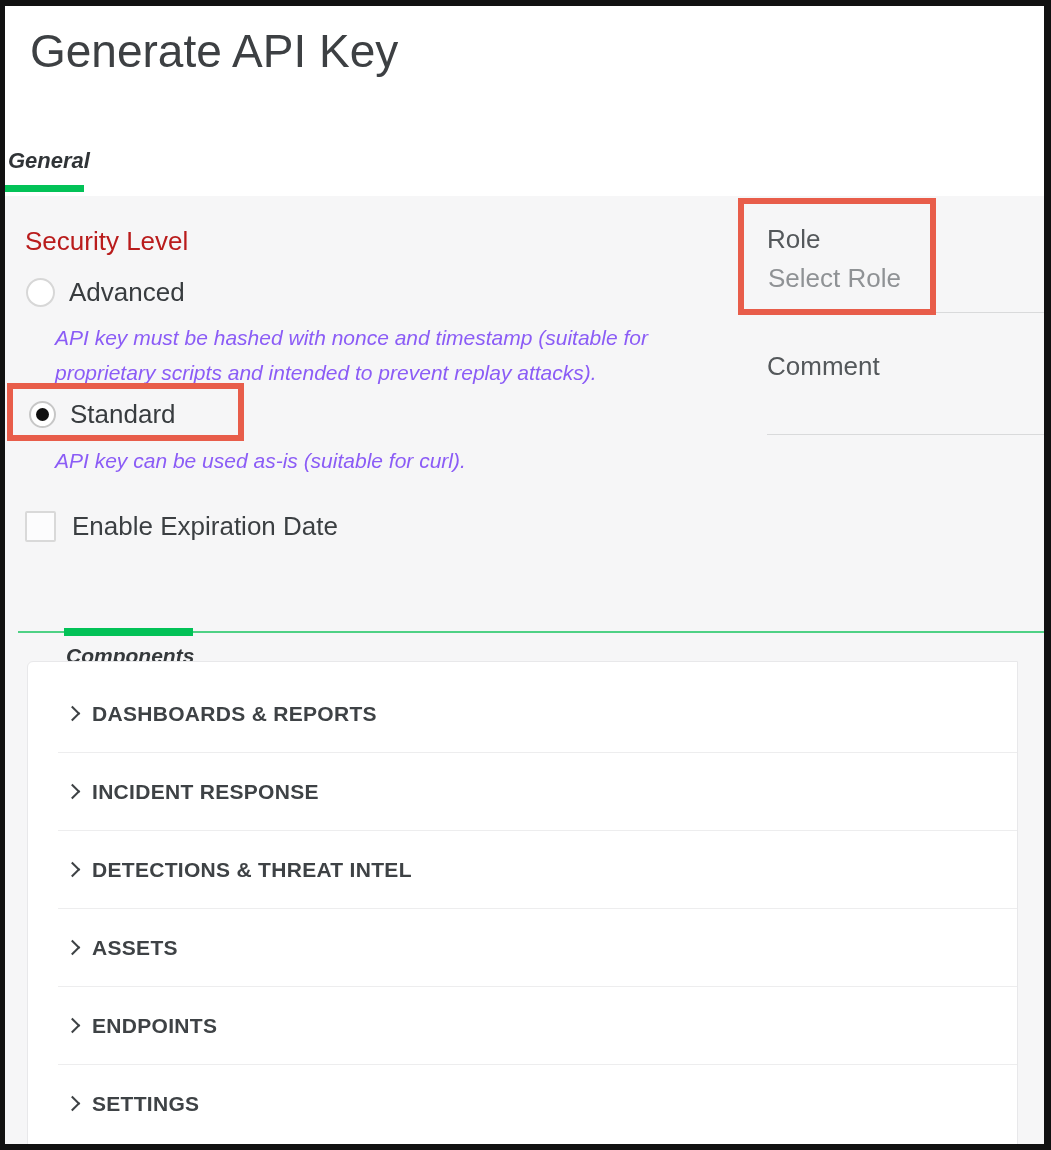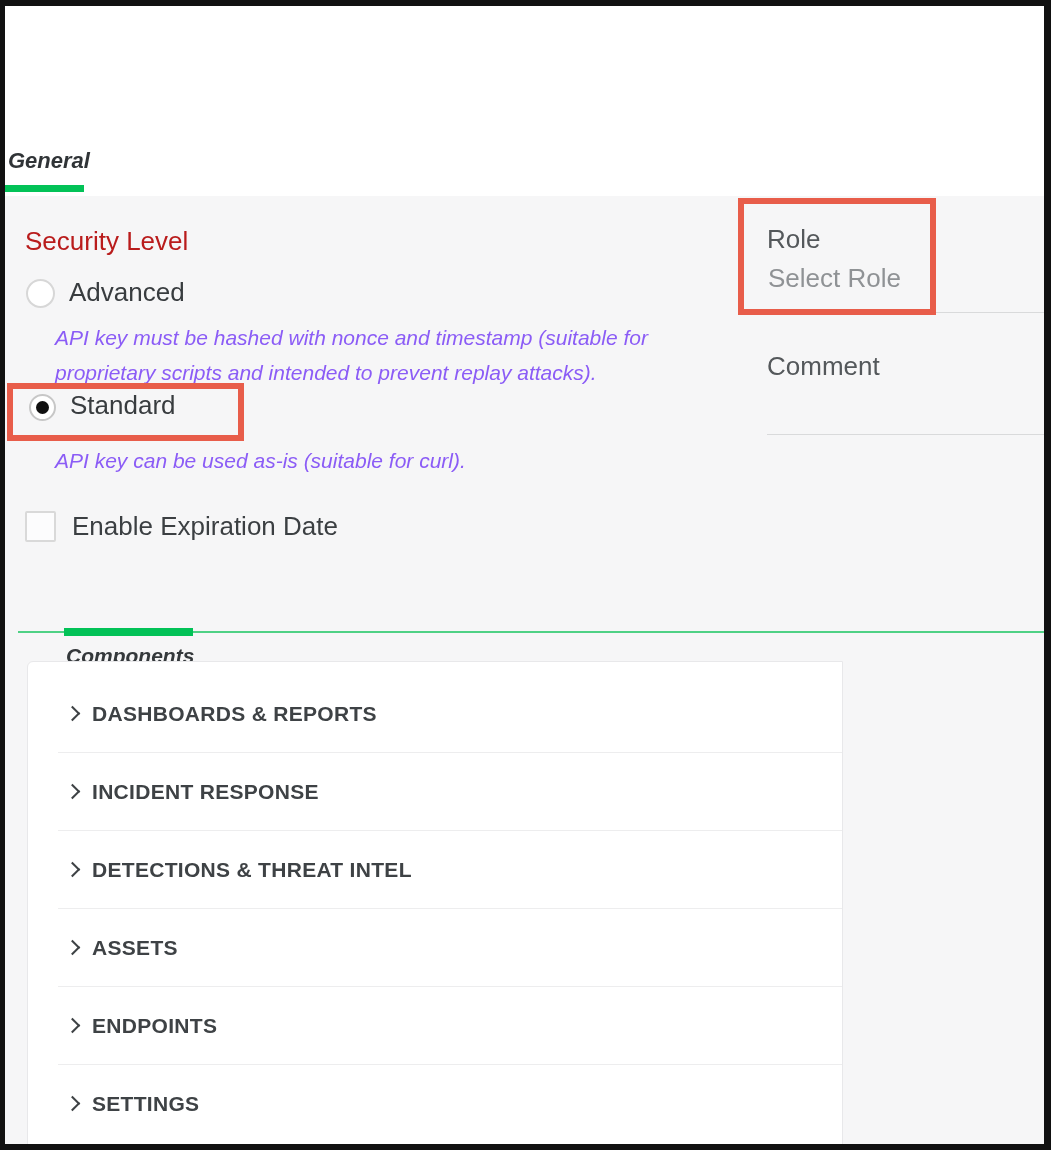--- a/index.html
+++ b/index.html
@@ -44,24 +44,24 @@
     width: 1051px; height: 954px;
     background: #f6f6f7;
   }
 
   
   .section-label {
     position: absolute; left: 25px; top: 226px;
     font-size: 26px; color: #b91c1c;
   }
   .radio-row {
-    position: absolute; display: flex; align-items: flex-end; cursor: pointer;
+    position: absolute; display: flex; align-items: center; cursor: pointer;
   }
   .radio-row-advanced { left: 26px; top: 277px; }
-  .radio-row-standard { left: 29px; top: 390px; z-index: 2; }
+  .radio-row-standard { left: 29px; top: 399px; z-index: 2; }
   .radio-circle {
     width: 29px; height: 29px; border-radius: 50%;
     border: 2px solid #d7d7d7; background: #ffffff;
     display: inline-flex; align-items: center; justify-content: center;
     flex: 0 0 auto;
   }
   .radio-row-standard .radio-circle { width: 27px; height: 27px; border-color: #c7c7c7; }
   .radio-dot { width: 13px; height: 13px; border-radius: 50%; background: #101010; }
   .radio-label {
     margin-left: 14px; font-size: 26px; font-weight: 500; color: #383c3f;
@@ -121,21 +121,21 @@
     width: 1026px; height: 2px; background: #4fd185;
   }
   .components-thick-underline {
     position: absolute; left: 64px; top: 628px;
     width: 129px; height: 8px; background: #02c257; z-index: 2;
   }
 
   
   .card {
     position: absolute; left: 27px; top: 661px;
-    width: 816px; height: 489px;
+    width: 991px; height: 489px;
     background: #ffffff;
     border: 1px solid #e8e8ea;
     border-radius: 6px 0 0 0;
     padding-top: 13px;
   }
   .acc-row {
     height: 77px; display: flex; align-items: center;
     padding-left: 37px; cursor: pointer;
   }
   .chev {
@@ -147,20 +147,21 @@
   .acc-label {
     font-size: 21px; font-weight: 700; color: #3e4245; letter-spacing: 0.3px;
   }
   .acc-div { height: 1px; background: #ededee; margin-left: 30px; }
 </style>
 </head>
 <body>
 
 <div id="frame">
 
+  <div class="page-title">Generate API Key</div>
   <div class="tab tab-general">General</div>
   <div class="tab-underline-general"></div>
 
   <div class="gray-panel"></div>
 
   <div class="section-label">Security Level</div>
 
   <div class="radio-row radio-row-advanced">
     <span class="radio-circle"></span>
     <span class="radio-label">Advanced</span>

